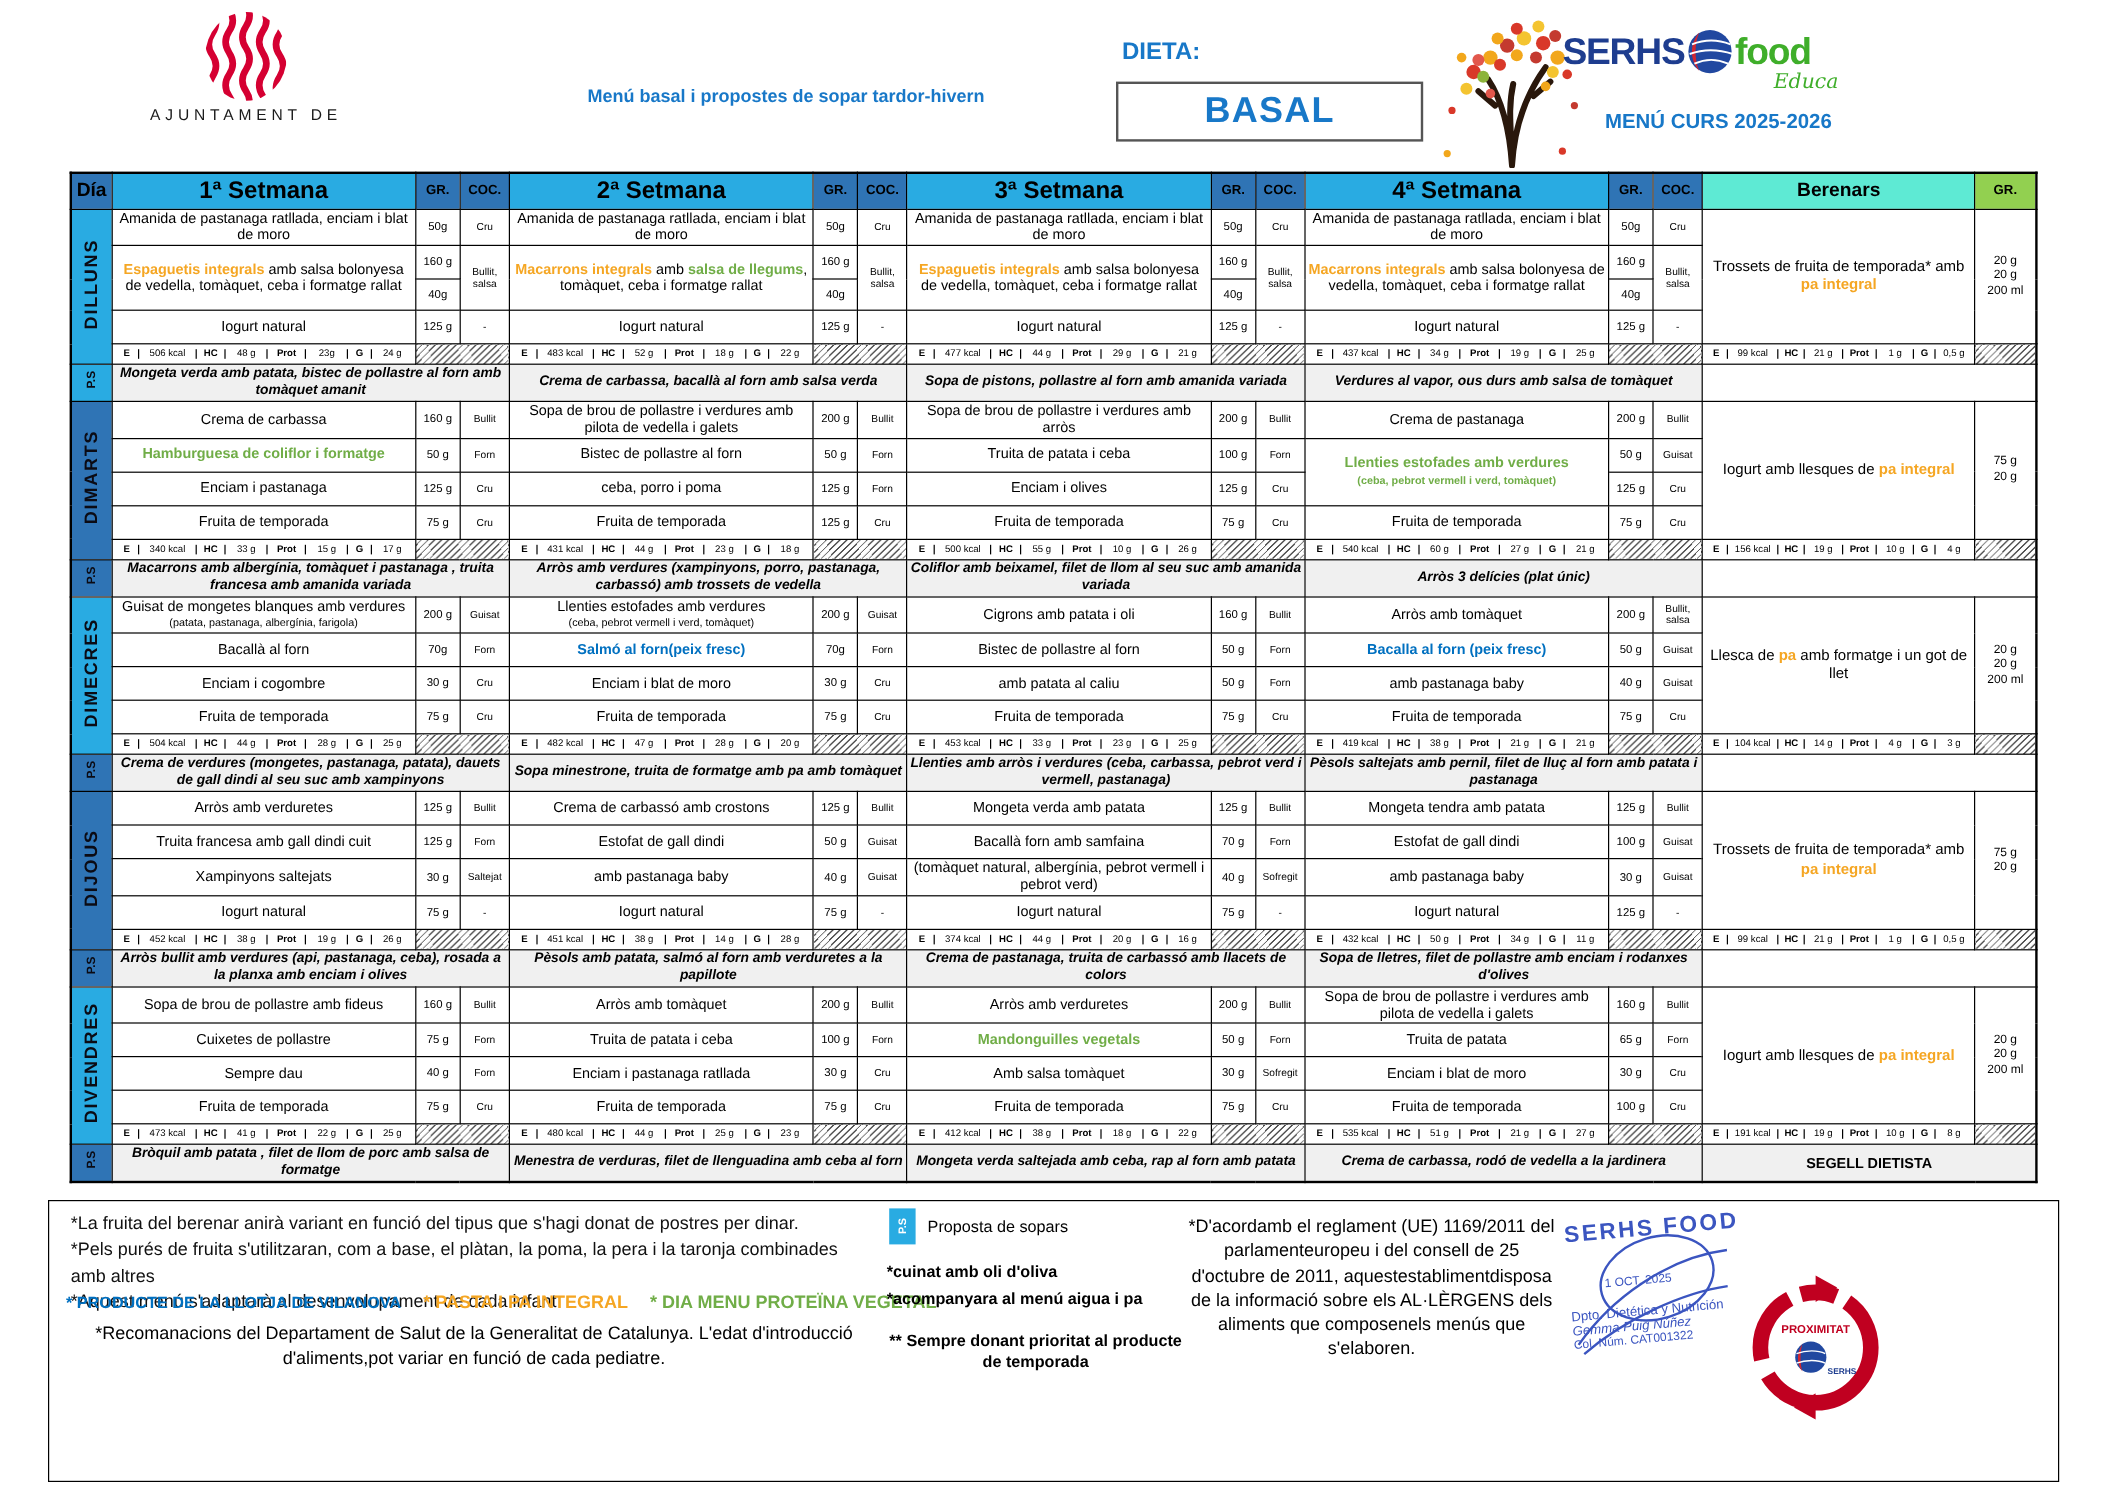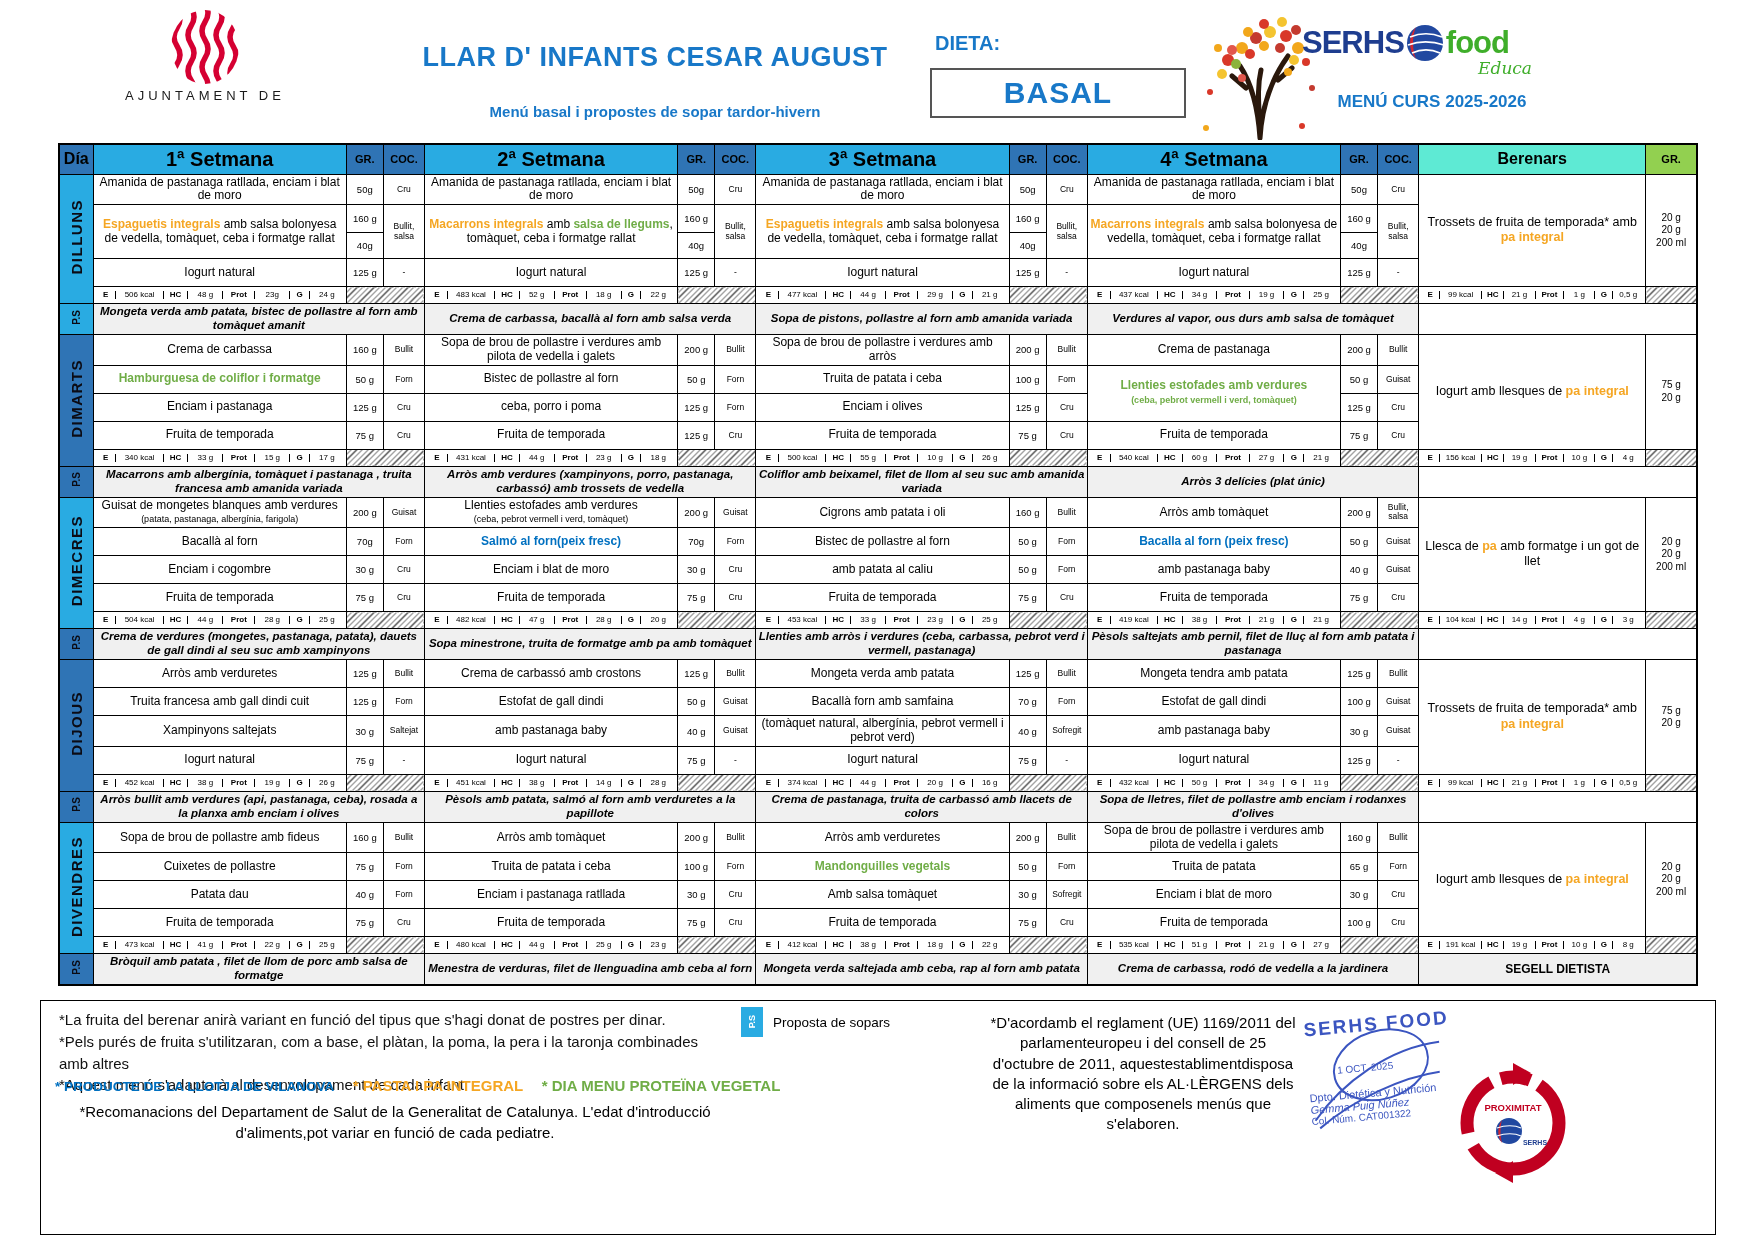--- a/index.html
+++ b/index.html
@@ -109,21 +109,20 @@
           <path d="M29,0 q6,9 0,18 q-6,9 0,18 q6,9 0,18 q-6,9 0,18 q6,9 0,18"></path>
           <path d="M43,-4 q6,9 0,18 q-6,9 0,18 q6,9 0,18 q-6,9 0,18 q6,9 0,18"></path>
           <path d="M57,0 q6,9 0,18 q-6,9 0,18 q6,9 0,18 q-6,9 0,18 q6,9 0,18"></path>
           <path d="M71,2 q6,9 0,18 q-6,9 0,18 q6,9 0,18 q-6,9 0,18"></path>
         </g>
       </svg>
       <div class="tgn-top">AJUNTAMENT DE</div>
     </div>
 
     <div class="titles">
-      <div class="title">LLAR D' INFANTS CESAR AUGUST</div>
       <div class="subtitle">Menú basal i propostes de sopar tardor-hivern</div>
     </div>
 
     <div class="dieta-label">DIETA:</div>
     <div class="dieta-box">
       <span>BASAL</span>
     </div>
 
     <svg class="tree" width="126" height="132" viewBox="0 0 126 132">
       <path d="M62,130 C60,100 54,76 42,58 M62,130 C64,96 74,70 90,48 M62,130 C62,104 58,84 63,62 M48,80 L34,68 M80,72 L94,60" stroke="#2a180c" stroke-width="5" fill="none" stroke-linecap="round"></path>
@@ -777,21 +776,21 @@
           <td class="gr">100 g</td>
           <td class="coc">Forn</td>
           <td class="dish"><span class="sg-g">Mandonguilles vegetals</span></td>
           <td class="gr">50 g</td>
           <td class="coc">Forn</td>
           <td class="dish"><span class="sg-n">Truita de patata</span></td>
           <td class="gr">65 g</td>
           <td class="coc">Forn</td>
         </tr>
         <tr class="dishrow">
-          <td class="dish"><span class="sg-n">Patata dau</span></td>
+          <td class="dish"><span class="sg-n">Sempre dau</span></td>
           <td class="gr">40 g</td>
           <td class="coc">Forn</td>
           <td class="dish"><span class="sg-n">Enciam i pastanaga ratllada</span></td>
           <td class="gr">30 g</td>
           <td class="coc">Cru</td>
           <td class="dish"><span class="sg-n">Amb salsa tomàquet</span></td>
           <td class="gr">30 g</td>
           <td class="coc">Sofregit</td>
           <td class="dish"><span class="sg-n">Enciam i blat de moro</span></td>
           <td class="gr">30 g</td>
@@ -899,20 +898,25 @@
       <span class="fc-blue">* PRODUCTE DE LA LLOTJA DE VILANOVA</span>
       <span class="fc-orange">* PASTA I PA INTEGRAL</span>
       <span class="fc-green">* DIA MENU PROTEÏNA VEGETAL</span>
     </div>
     <div class="freco">*Recomanacions del Departament de Salut de la Generalitat de Catalunya. L'edat d'introducció d'aliments,pot variar en funció de cada pediatre.</div>
 
     <div class="psbadge">
         <span>P.S</span>
       </div>
     <div class="fps-label">Proposta de sopars</div>
+    <div class="fmid">
+      <div>*cuinat amb oli d'oliva</div>
+      <div>*acompanyara al menú aigua i pa</div>
+      <div class="center2">** Sempre donant prioritat al producte de temporada</div>
+    </div>
 
     <div class="fallerg">*D'acordamb el reglament (UE) 1169/2011 del parlamenteuropeu i del consell de 25 d'octubre de 2011, aquestestablimentdisposa de la informació sobre els AL·LÈRGENS dels aliments que composenels menús que s'elaboren.</div>
 
     <div class="stamp">
       <svg width="150" height="110" viewBox="0 0 150 110">
         <ellipse cx="80" cy="46" rx="48" ry="34" stroke="#3b55c0" stroke-width="2" fill="none" transform="rotate(-12 80 46)"></ellipse>
         <path d="M10,96 C40,60 90,30 140,28 M14,104 C50,78 100,60 138,58" stroke="#3b55c0" stroke-width="2" fill="none"></path>
       </svg>
       <div class="t1">SERHS FOOD</div>
       <div class="t2">1 OCT. 2025</div>

